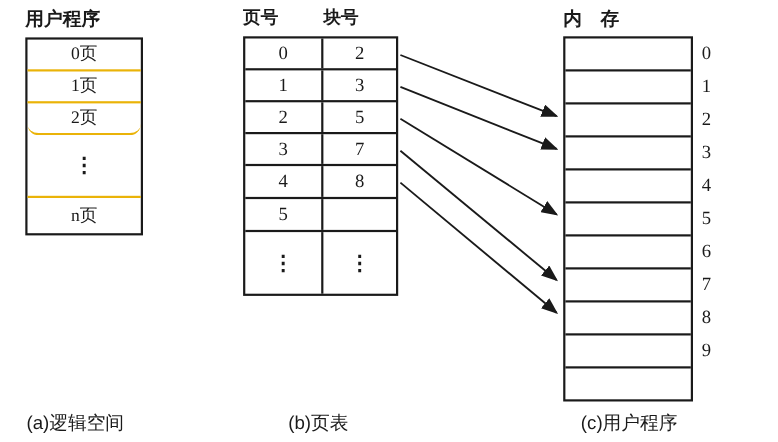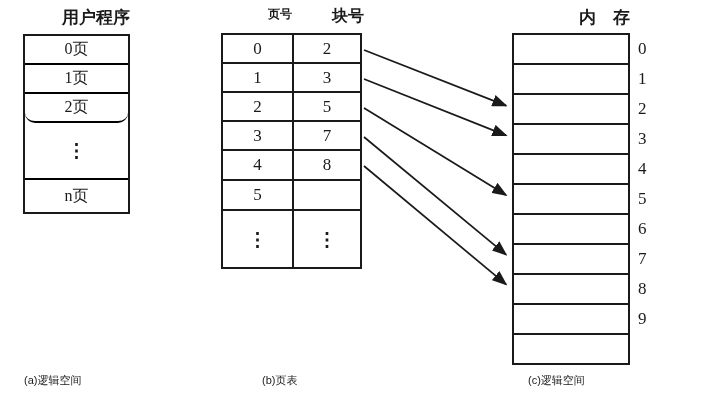--- a/index.html
+++ b/index.html
@@ -7,44 +7,44 @@
     position: relative;
     width: 707px;
     height: 402px;
     background: #ffffff;
     font-family: "Liberation Serif", "DejaVu Serif", serif;
     color: #1a1a1a;
     overflow: hidden;
   }
   .title {
     position: absolute;
-    text-align: right;
+    text-align: left;
     font-weight: bold;
     font-size: 17px;
     white-space: pre;
     color: #1a1a1a;
   }
   .left-title  { left: 23px;  top: 6px;  width: 107px; }
-  .page-header { left: 221px; top: 6px;  width: 71px; font-size: 12px; }
+  .page-header { left: 221px; top: 6px;  width: 71px; font-size: 16px; }
   .block-header{ left: 294px; top: 6px;  width: 70px; font-size: 16px; }
   .mem-title   { left: 512px; top: 6px;  width: 118px; }
 
   .box {
     position: absolute;
     border: 2px solid #1a1a1a;
     background: #ffffff;
     box-sizing: border-box;
   }
   .ltable { left: 23px;  top: 34px; width: 107px; }
   .ptable { left: 221px; top: 33px; width: 141px; }
   .mtable { left: 512px; top: 33px; width: 118px; height: 332px; display: flex; flex-direction: column; }
 
   .lrow {
     box-sizing: border-box;
-    border-bottom: 2px solid #000000;
+    border-bottom: 2px solid #eab308;
     display: flex; align-items: center; justify-content: center;
     font-size: 16px;
   }
   .lrow:last-child { border-bottom: none; font-family: Liberation Serif, serif; }
 
   .prow { display: flex; box-sizing: border-box; border-bottom: 2px solid #1a1a1a; }
   .prow:last-child { border-bottom: none; }
   .pcell {
     display: flex; align-items: center; justify-content: center;
     font-size: 17px; box-sizing: border-box;
@@ -64,21 +64,21 @@
     transform: translateY(-50%);
     font-size: 17px;
     color: #1a1a1a;
   }
 
   .dots { font-size: 19px; font-weight: bold; letter-spacing: 0; line-height: 1; }
 
   .caption {
     position: absolute;
     top: 373px;
-    font-size: 11px;
+    font-size: 17px;
     font-family: "Liberation Sans", "DejaVu Sans", sans-serif;
     color: #1a1a1a;
     white-space: pre;
   }
   .cap-a { left: 24px; }
   .cap-b { left: 262px; }
   .cap-c { left: 528px; }
 
   svg.arrows {
     position: absolute;
@@ -175,15 +175,15 @@
     </defs>
   <line x1="364" y1="50" x2="506" y2="105.6" stroke="#1a1a1a" stroke-width="1.7" marker-end="url(#ah)"></line>
       <line x1="364" y1="79" x2="506" y2="135.4" stroke="#1a1a1a" stroke-width="1.7" marker-end="url(#ah)"></line>
       <line x1="364" y1="108" x2="506" y2="195" stroke="#1a1a1a" stroke-width="1.7" marker-end="url(#ah)"></line>
       <line x1="364" y1="137" x2="506" y2="254.6" stroke="#1a1a1a" stroke-width="1.7" marker-end="url(#ah)"></line>
       <line x1="364" y1="166" x2="506" y2="284.4" stroke="#1a1a1a" stroke-width="1.7" marker-end="url(#ah)"></line>
     </svg>
 
   <div class="caption cap-a">(a)逻辑空间</div>
   <div class="caption cap-b">(b)页表</div>
-  <div class="caption cap-c">(c)逻辑空间</div>
+  <div class="caption cap-c">(c)用户程序</div>
 
 </div>
 
 </body></html>

